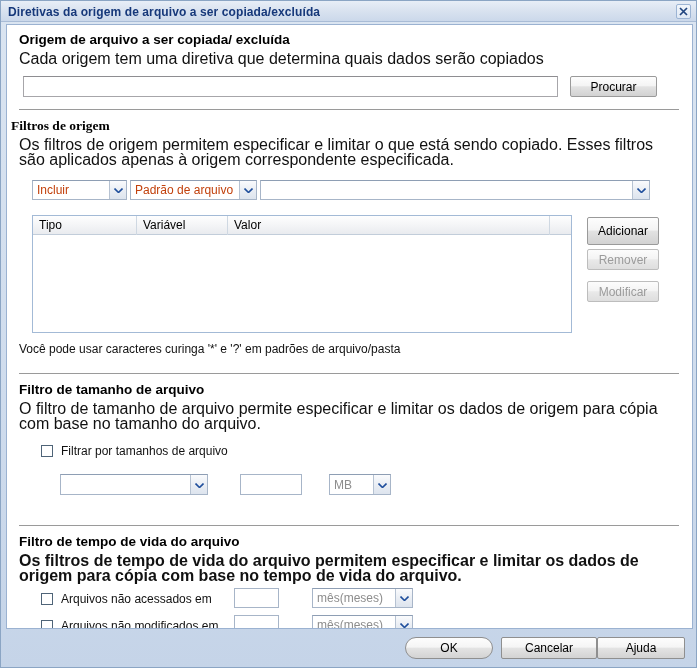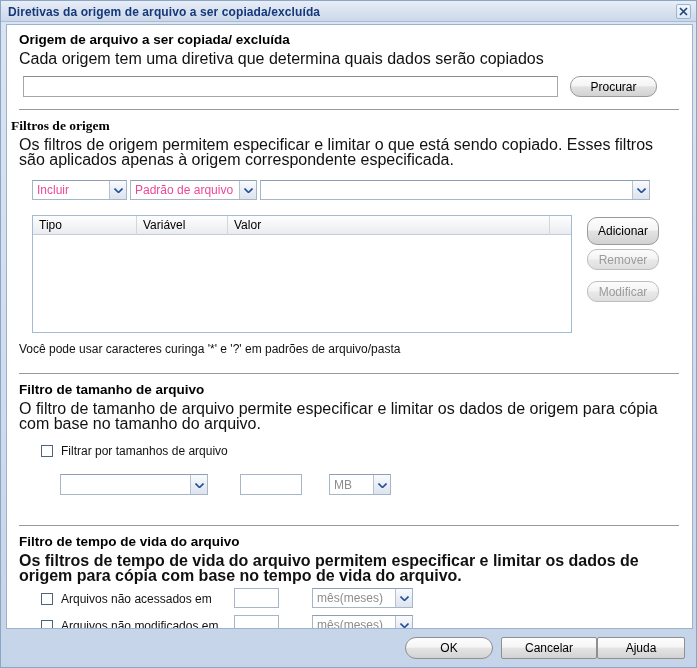--- a/index.html
+++ b/index.html
@@ -130,21 +130,21 @@
     background: #fff;
     border: 1px solid #a7b5c8;
     border-top-color: #8e9eb4;
     cursor: default;
   }
   .combo .cval {
     position: absolute;
     left: 4px; top: 50%;
     transform: translateY(-50%);
     font-size: 12px;
-    color: #ec4899;
+    color: #c2410c;
     white-space: nowrap;
   }
   .combo.disabled .cval { color: #8d8d8d; }
   .combo .carrow {
     position: absolute;
     right: 0; top: 0; bottom: 0;
     width: 17px;
     box-sizing: border-box;
     background: linear-gradient(to bottom, #fafbfd 0%, #eaeef4 50%, #dde4ee 100%);
     border-left: 1px solid #b6c2d2;
@@ -153,21 +153,21 @@
     position: absolute;
     left: 4px; top: 50%;
     margin-top: -2px;
   }
 
   .btn {
     position: absolute;
     box-sizing: border-box;
     background: linear-gradient(to bottom, #fdfdfd 0%, #f4f4f4 45%, #e2e2e2 52%, #d2d2d2 100%);
     border: 1px solid #9a9a9a;
-    border-radius: 10px;
+    border-radius: 2px;
     font-family: "Liberation Sans", sans-serif;
     font-size: 12px;
     color: #000;
     text-align: center;
     cursor: pointer;
     line-height: 1;
     display: flex;
     align-items: center;
     justify-content: center;
     padding: 1px;

